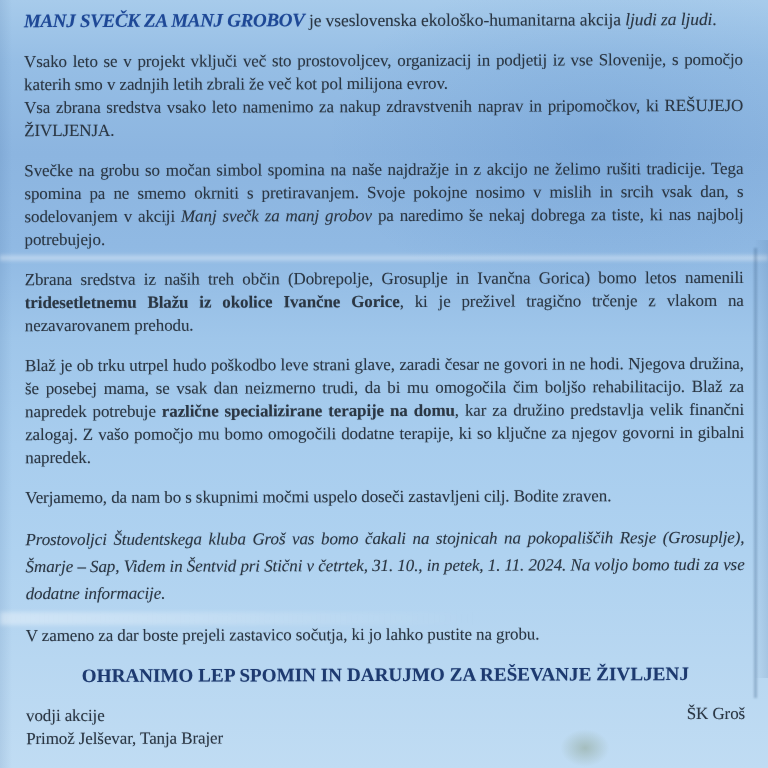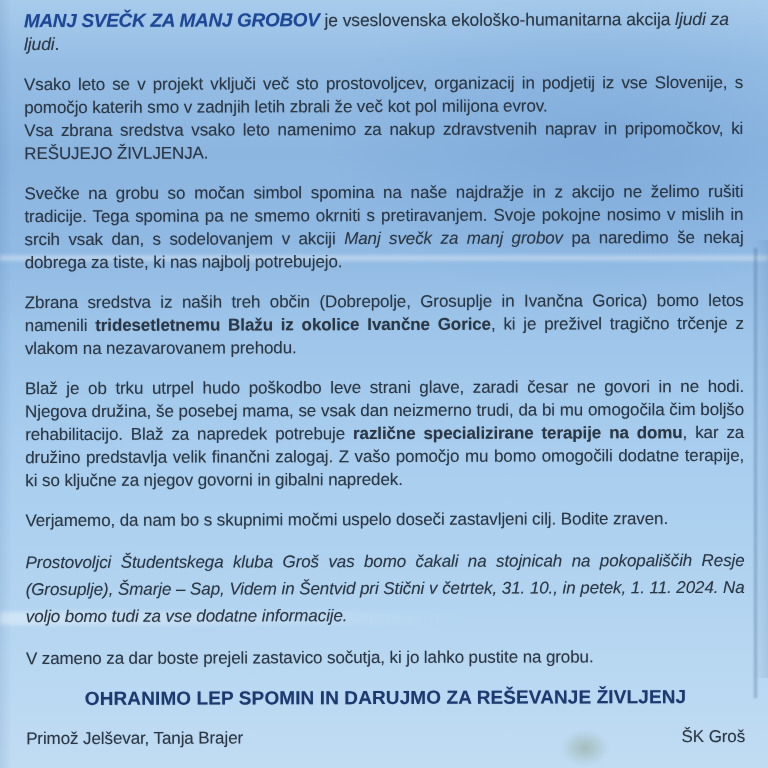--- a/index.html
+++ b/index.html
@@ -8,21 +8,21 @@
   .photo {
     position: relative;
     width: 768px;
     height: 768px;
     overflow: hidden;
     background:
       radial-gradient(ellipse 34px 26px at 585px 748px, rgba(128,148,118,0.42), rgba(128,148,118,0) 72%),
       radial-gradient(ellipse 420px 260px at 78% 18%, rgba(45,105,180,0.14), rgba(45,105,180,0) 65%),
       linear-gradient(90deg, rgba(55,95,145,0.12), rgba(255,255,255,0) 12px),
       linear-gradient(180deg, #a7cbeb 0%, #96bee5 8%, #8cb5e0 20%, #90b9e3 32%, #9fc6ea 44%, #a8cdee 58%, #afd2f0 72%, #b8d7f1 86%, #c0dcf3 100%);
-    font-family: Liberation Sans, sans-serif;
+    font-family: Liberation Serif, serif;
   }
 
   .fold1 {
     position: absolute; left: 0; right: 0; top: 253px; height: 10px;
     background: linear-gradient(180deg, rgba(255,255,255,0) 0%, rgba(255,255,255,0.40) 50%, rgba(255,255,255,0) 100%);
     filter: blur(1.5px);
   }
   .fold2 {
     position: absolute; left: 0; width: 62%; top: 612px; height: 13px;
     background: linear-gradient(90deg, rgba(255,255,255,0.38), rgba(255,255,255,0.10) 70%, rgba(255,255,255,0));
@@ -103,20 +103,21 @@
         <div class="para just mt-lg"><span>Blaž je ob trku utrpel hudo poškodbo leve strani glave, zaradi česar ne govori in ne hodi. Njegova družina, še posebej mama, se vsak dan neizmerno trudi, da bi mu omogočila čim boljšo rehabilitacijo. Blaž za napredek potrebuje </span><span class="b">različne specializirane terapije na domu</span><span>, kar za družino predstavlja velik finančni zalogaj. Z vašo pomočjo mu bomo omogočili dodatne terapije, ki so ključne za njegov govorni in gibalni napredek.</span></div>
         <div class="para"><span>Verjamemo, da nam bo s skupnimi močmi uspelo doseči zastavljeni cilj. Bodite zraven.</span></div>
         <div class="para just volunteers"><span class="i">Prostovoljci Študentskega kluba Groš vas bomo čakali na stojnicah na pokopališčih Resje (Grosuplje), Šmarje – Sap, Videm in Šentvid pri Stični v četrtek, 31. 10., in petek, 1. 11. 2024. Na voljo bomo tudi za vse dodatne informacije.</span></div>
         <div class="para"><span>V zameno za dar boste prejeli zastavico sočutja, ki jo lahko pustite na grobu.</span></div>
       </div>
 
     <div class="headline">OHRANIMO LEP SPOMIN IN DARUJMO ZA REŠEVANJE ŽIVLJENJ</div>
 
     <div class="footer">
       <div class="footer-left">
+        <div>vodji akcije</div>
         <div>Primož Jelševar, Tanja Brajer</div>
       </div>
       <div class="footer-right">
         <div>ŠK Groš</div>
       </div>
     </div>
   </div>
 </div>
 
 </body></html>

